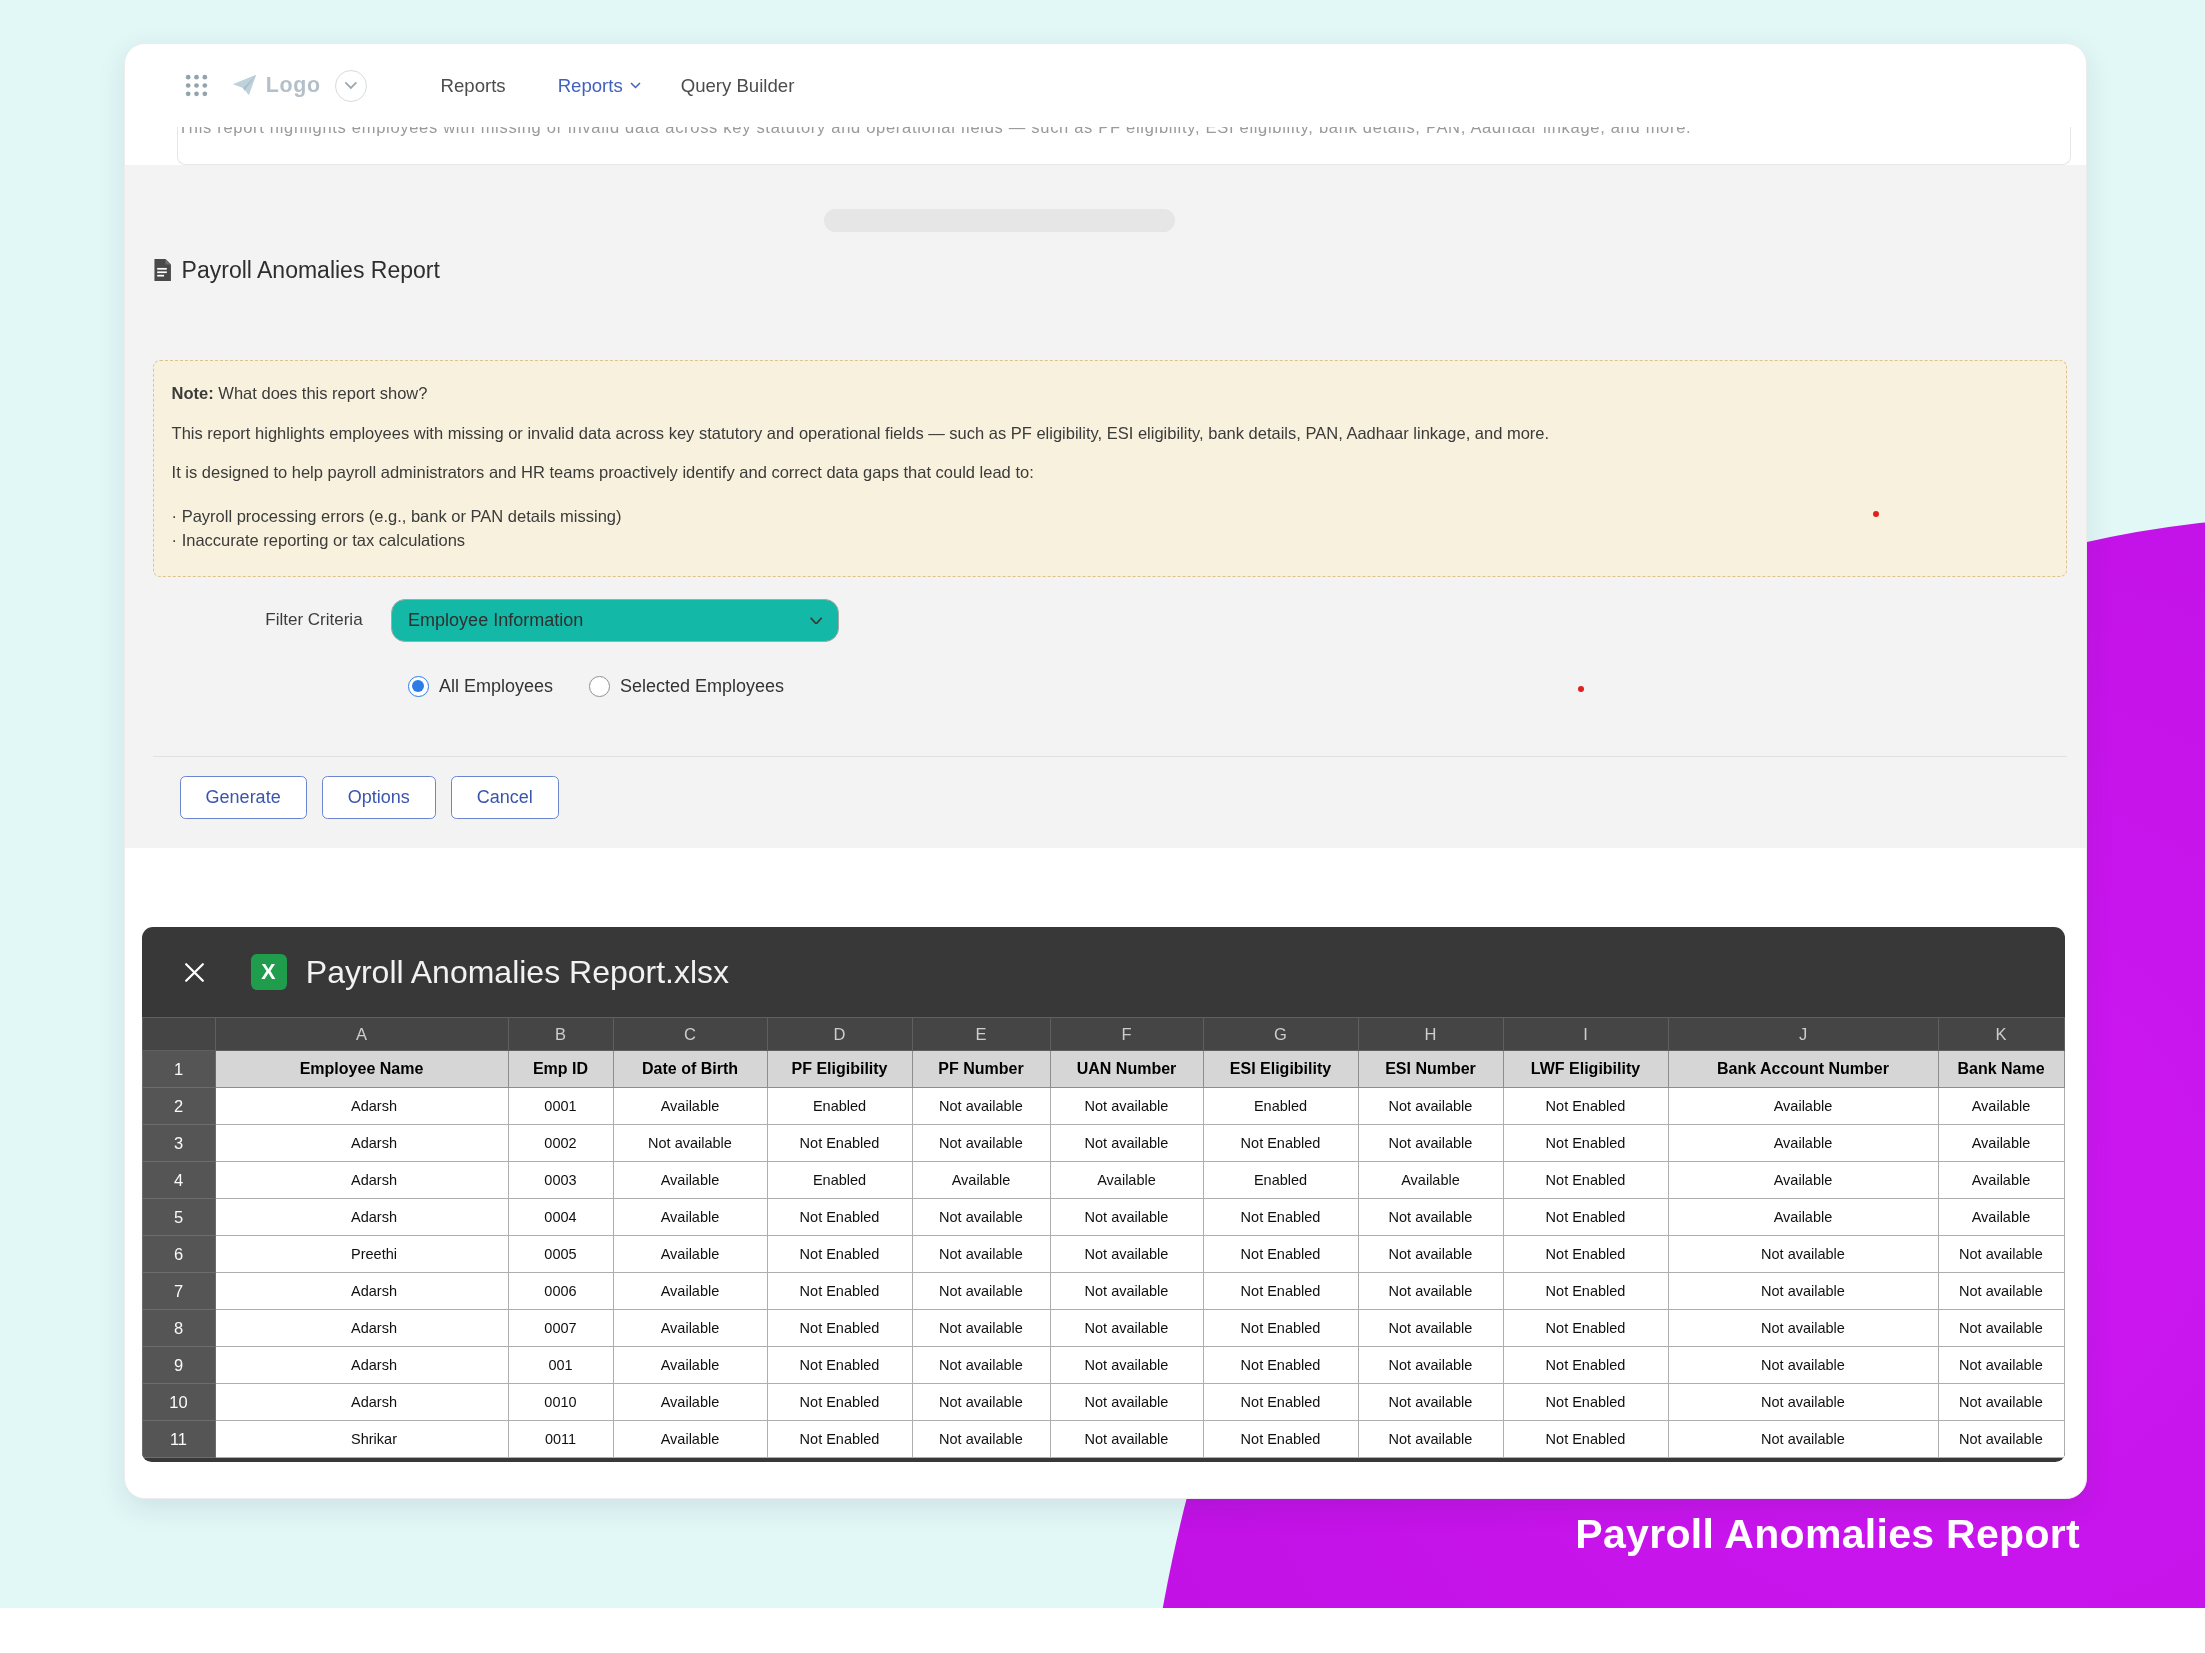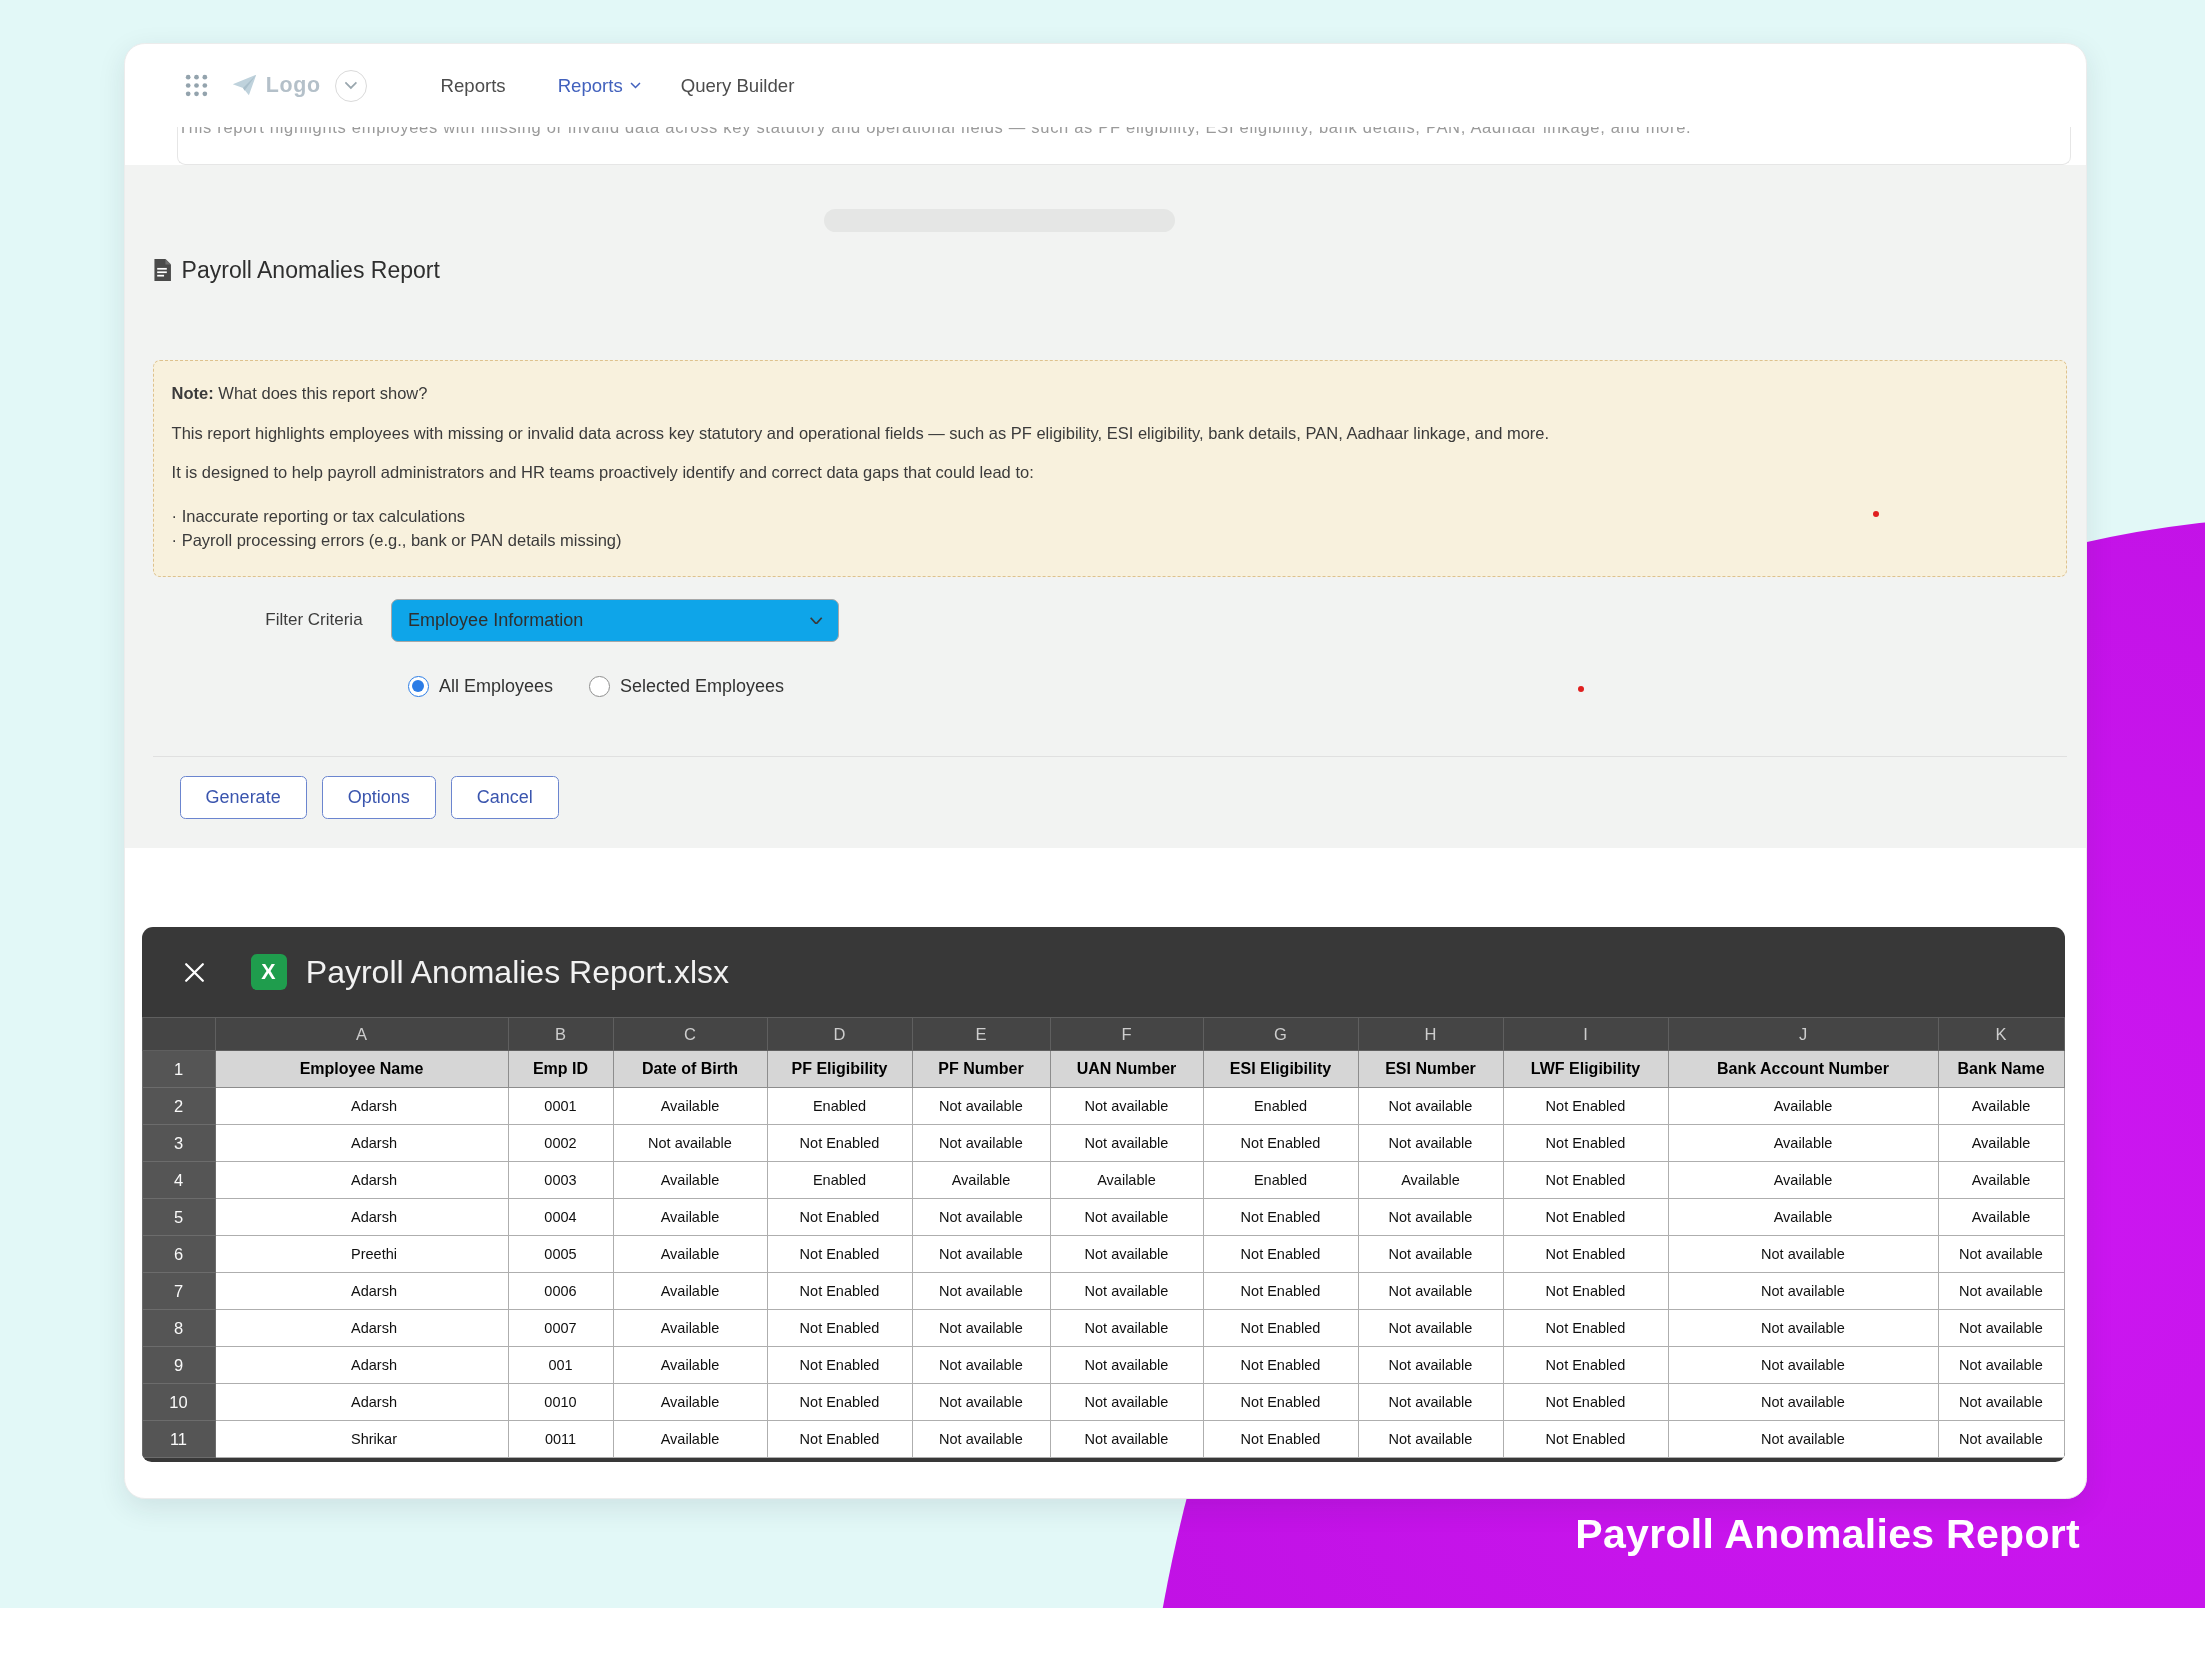--- a/index.html
+++ b/index.html
@@ -40,21 +40,21 @@
 
   .note{margin:76px 19.3px 0 27.6px;background:#f8f1dd;border:1.4px dashed #dec28d;border-radius:7px;
         padding:23.4px 27.6px 23.4px 18px;font-size:16.5px;color:#3b3b3b;box-sizing:border-box;}
   .note p{margin:20.7px 0 0 0;}
   .note .line1 b{font-weight:bold;}
   .note-bullets{margin-top:22px;}
   .bullet{line-height:24px;}
 
   .filter-row{display:flex;align-items:center;margin:22px 0 0 27.6px;}
   .filter-label{width:210px;text-align:right;font-size:17px;color:#3c3c3c;}
-  .selectbox{margin-left:28px;width:448px;height:43px;background:#0ea5e9;border:0.7px solid #a7a7a7;border-radius:7px;
+  .selectbox{margin-left:28px;width:448px;height:43px;background:#14b8a6;border:0.7px solid #a7a7a7;border-radius:14px;
              display:flex;align-items:center;justify-content:space-between;padding:0 15px 0 16.5px;
              font-size:18px;color:#2f2f2f;box-sizing:border-box;cursor:pointer;}
 
   .radio-row{display:flex;align-items:center;margin:34px 0 0 283px;gap:36px;}
   .radio-group{display:flex;align-items:center;gap:10.3px;font-size:18px;color:#333;}
   .radio{width:20.7px;height:20.7px;border-radius:50%;box-sizing:border-box;background:#fff;position:relative;}
   .radio.on{border:1.4px solid #2b7ce6;}
   .radio.on::after{content:"";position:absolute;inset:3.4px;border-radius:50%;background:#2b7ce6;}
   .radio.off{border:1.4px solid #8f8f8f;}
 
@@ -154,22 +154,22 @@
       </div>
 
       <div class="note">
         <div class="line1">
           <b>Note:</b>
           <span>What does this report show?</span>
         </div>
         <p>This report highlights employees with missing or invalid data across key statutory and operational fields — such as PF eligibility, ESI eligibility, bank details, PAN, Aadhaar linkage, and more.</p>
         <p>It is designed to help payroll administrators and HR teams proactively identify and correct data gaps that could lead to:</p>
         <div class="note-bullets" id="note-bullets">
+            <div class="bullet">· Payroll processing errors (e.g., bank or PAN details missing)</div>
             <div class="bullet">· Inaccurate reporting or tax calculations</div>
-            <div class="bullet">· Payroll processing errors (e.g., bank or PAN details missing)</div>
           </div>
       </div>
 
       <div class="filter-row">
         <span class="filter-label">Filter Criteria</span>
         <div class="selectbox">
           <span>Employee Information</span>
           <svg width="12.4" height="7.6" viewBox="0 0 18 11">
               <path d="M1 1 L9 10 L17 1" stroke="#3a3a3a" stroke-width="2.5" fill="none"></path>
             </svg>

